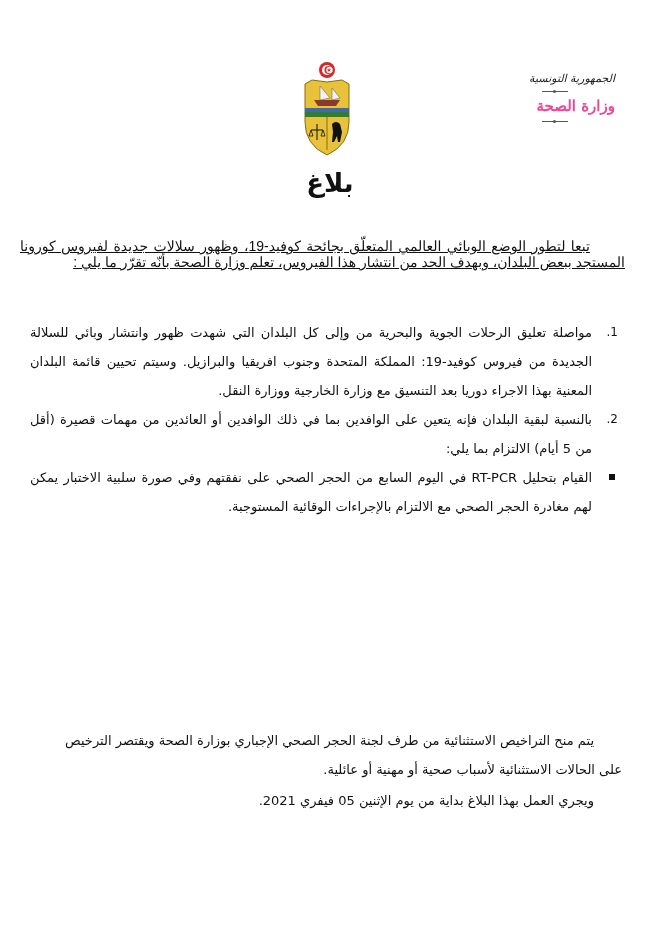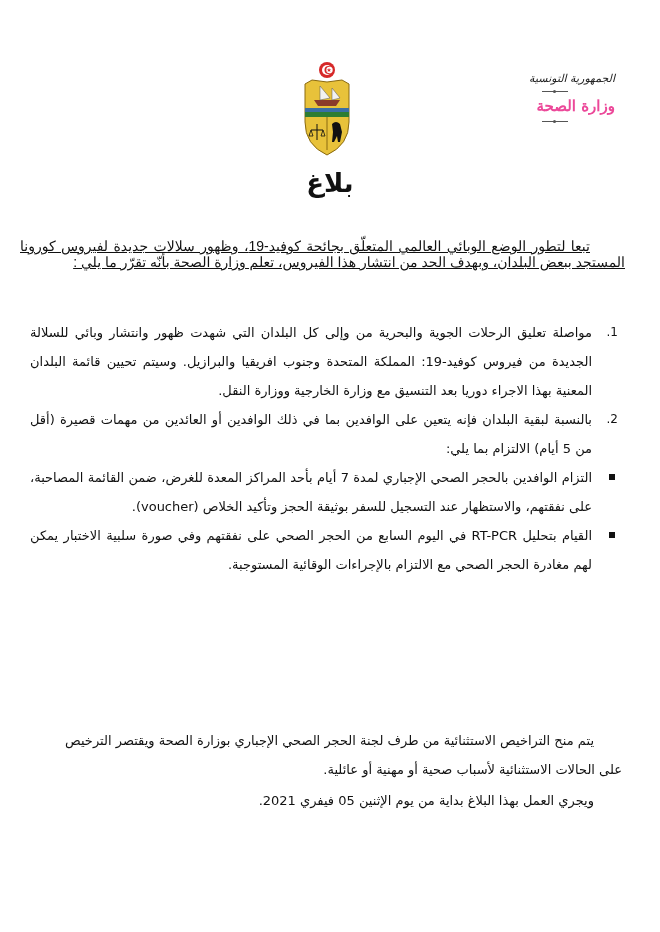--- a/index.html
+++ b/index.html
@@ -82,21 +82,20 @@
   <div class="item">
     <span class="marker">1.</span>
     <span>مواصلة تعليق الرحلات الجوية والبحرية من وإلى كل البلدان التي شهدت ظهور وانتشار وبائي للسلالة الجديدة من فيروس كوفيد-19: المملكة المتحدة وجنوب افريقيا والبرازيل. وسيتم تحيين قائمة البلدان المعنية بهذا الاجراء دوريا بعد التنسيق مع وزارة الخارجية ووزارة النقل.</span>
   </div>
   <div class="item">
     <span class="marker">2.</span>
     <span>بالنسبة لبقية البلدان فإنه يتعين على الوافدين بما في ذلك الوافدين أو العائدين من مهمات قصيرة (أقل من 5 أيام) الالتزام بما يلي:</span>
   </div>
   <div class="bullet-item">
     <span class="bullet"></span>
-    <span>التزام الوافدين بالحجر الصحي الإجباري لمدة 7 أيام بأحد المراكز المعدة للغرض، ضمن القائمة المصاحبة، على نفقتهم، والاستظهار عند التسجيل للسفر بوثيقة الحجز وتأكيد الخلاص (voucher).</span>
   </div>
   <div class="bullet-item">
     <span class="bullet"></span>
     <span>القيام بتحليل RT-PCR  في اليوم السابع من الحجر الصحي على نفقتهم وفي صورة سلبية الاختبار يمكن لهم مغادرة الحجر الصحي مع الالتزام بالإجراءات الوقائية المستوجبة.</span>
   </div>
 </div>
 
 <div class="closing">
   <p>يتم منح التراخيص الاستثنائية من طرف لجنة الحجر الصحي الإجباري بوزارة الصحة ويقتصر الترخيص على الحالات الاستثنائية لأسباب صحية أو مهنية أو عائلية.</p>
   <p class="last">ويجري العمل بهذا البلاغ بداية من يوم الإثنين 05 فيفري 2021.</p>

